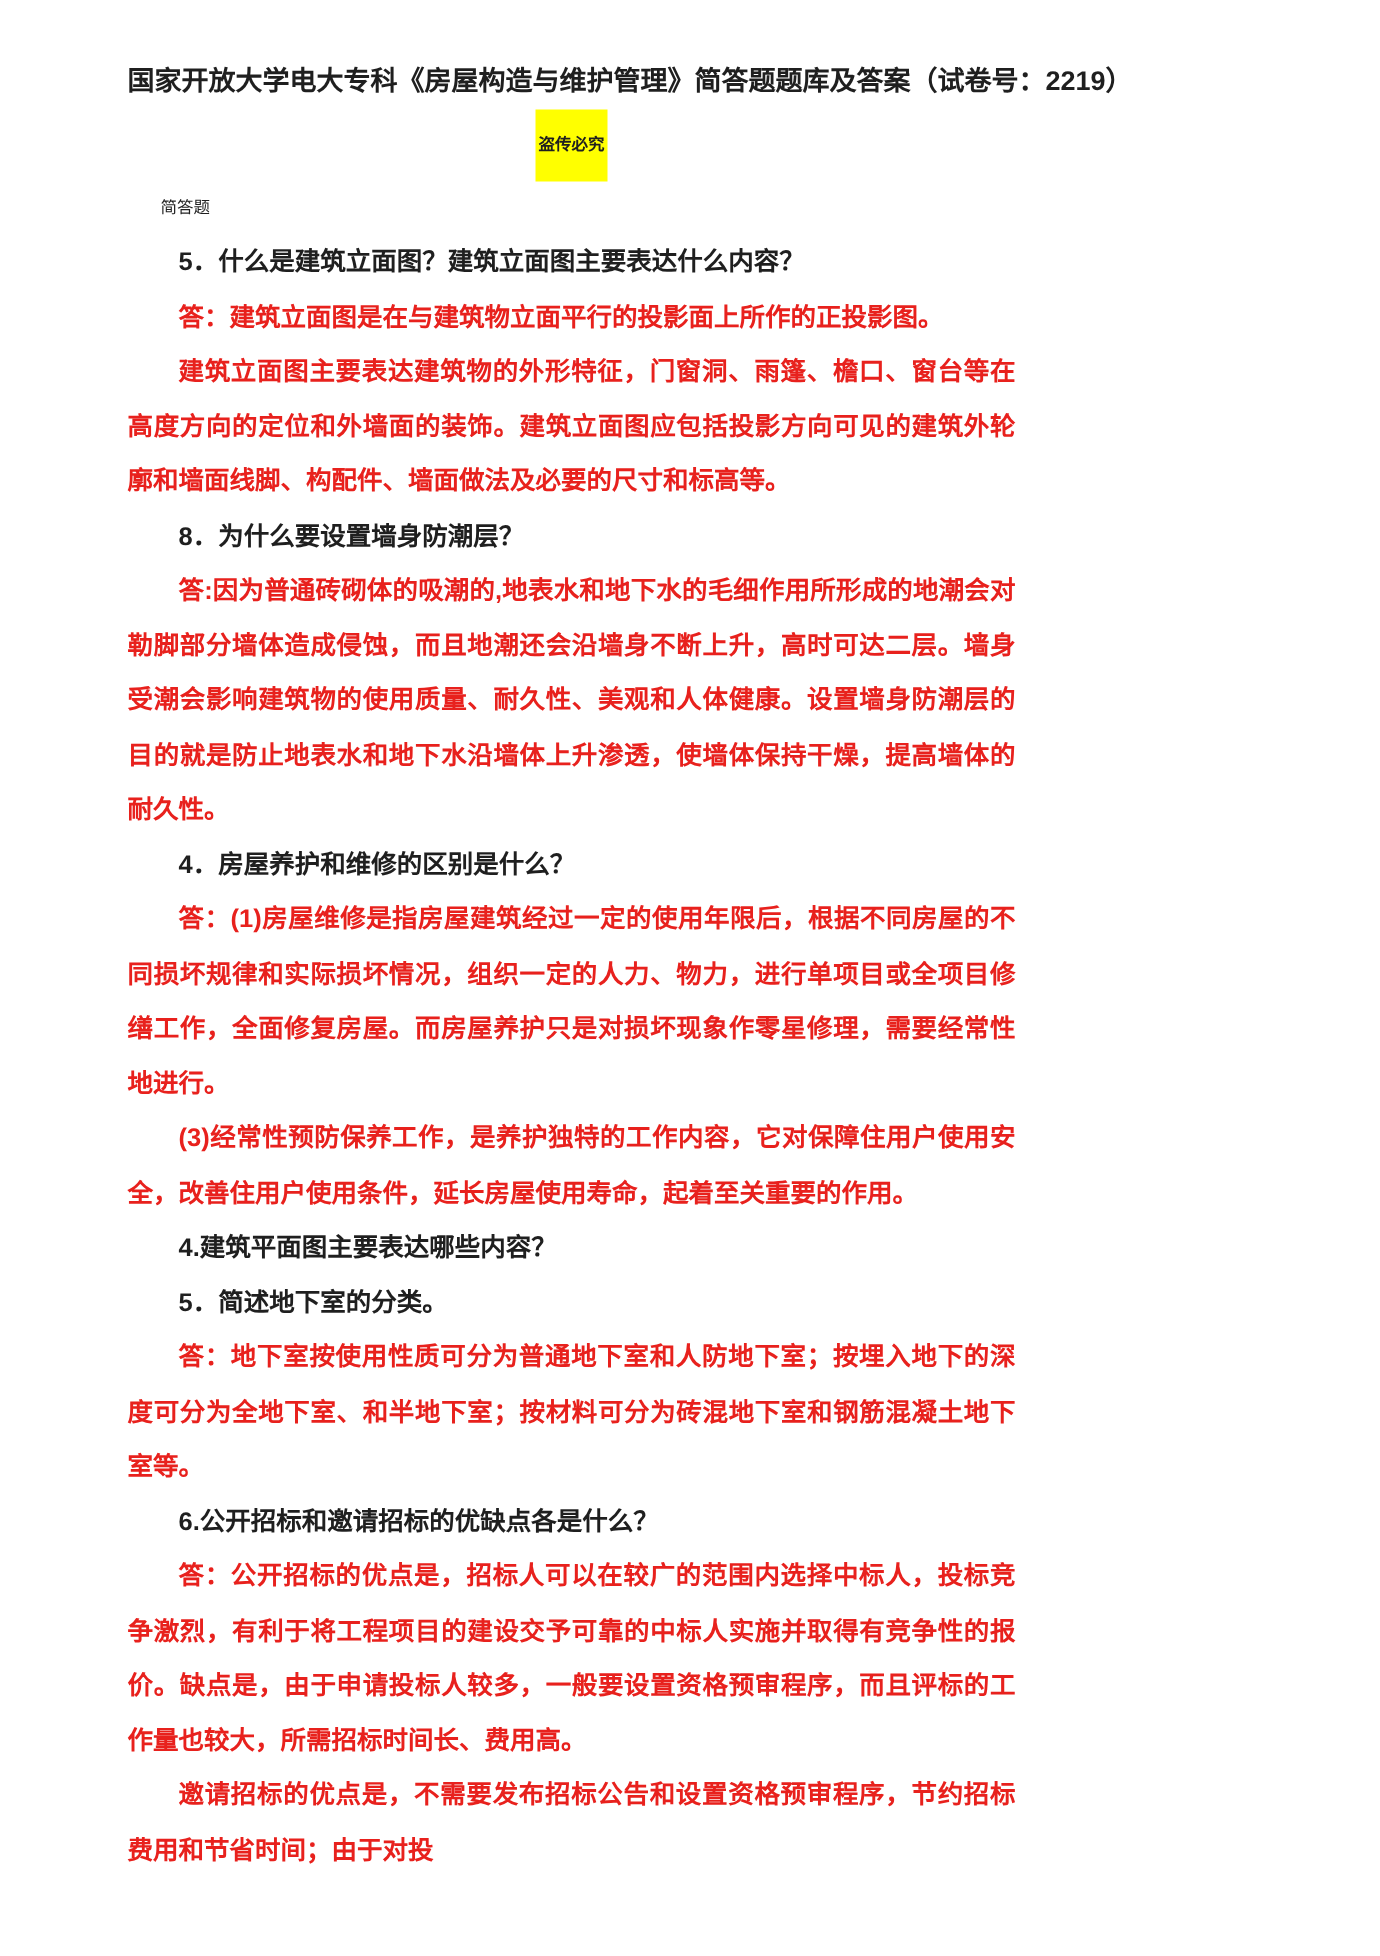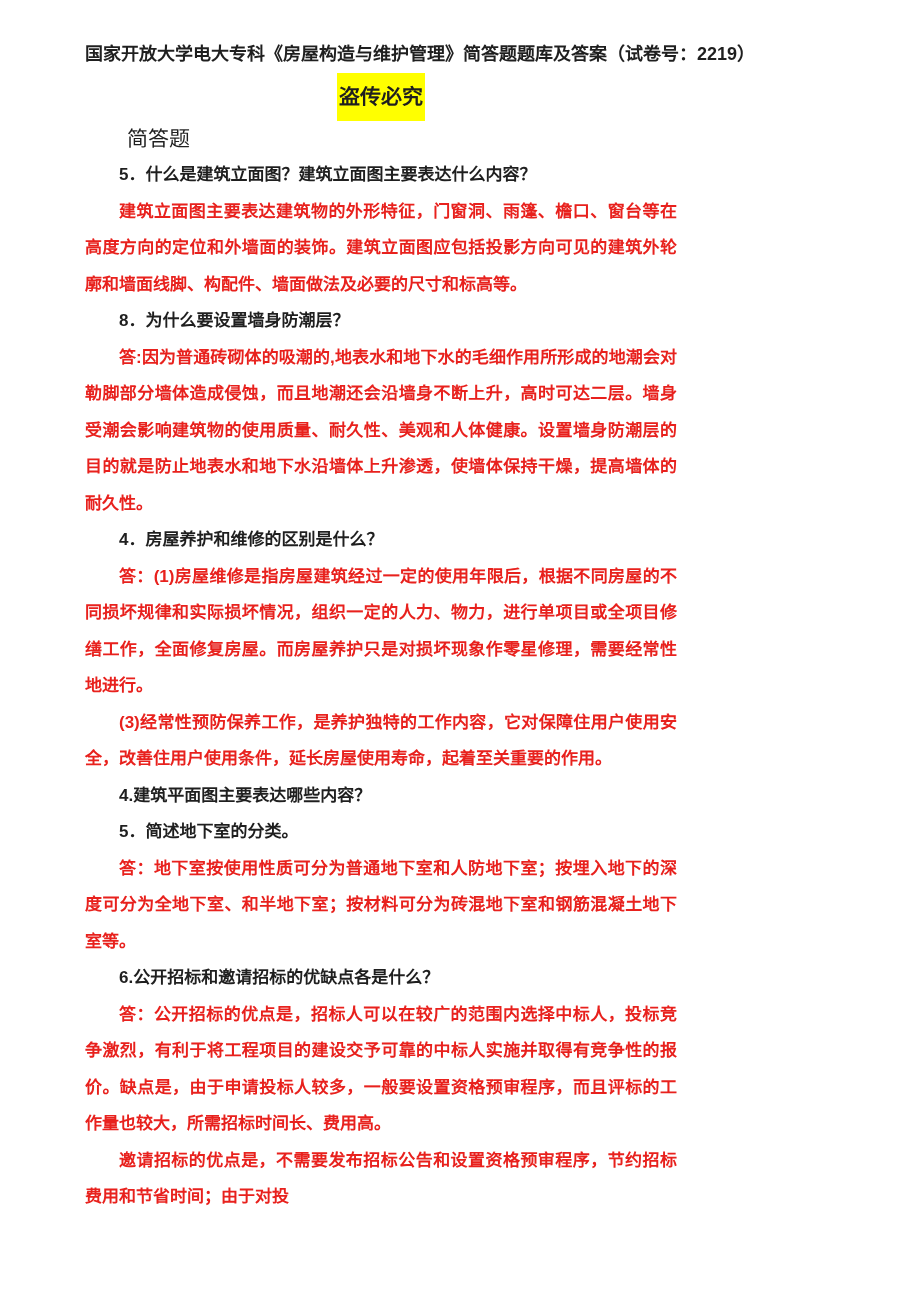--- a/index.html
+++ b/index.html
@@ -28,28 +28,28 @@
     color:var(--ink);
     white-space:nowrap;
   }
   .notice-line{
     text-align:center;
     line-height:36.5px;
   }
   .notice{
     display:inline-block;
     background:var(--hl);
-    font-size:21px;
+    font-size:11px;
     font-weight:700;
     color:var(--ink);
     padding:12px 2px;
     line-height:24px;
   }
   .section{
-    font-size:21px;
+    font-size:11px;
     font-weight:400;
     line-height:36.5px;
     text-indent:2em;
     color:var(--ink);
   }
   p.question{
     font-size:17px;
     font-weight:700;
     line-height:36.5px;
     text-indent:2em;
@@ -70,20 +70,21 @@
 
 <div class="page">
   <h1 class="title">国家开放大学电大专科《房屋构造与维护管理》简答题题库及答案（试卷号：2219）</h1>
   <div class="notice-line">
     <span class="notice">盗传必究</span>
   </div>
   <p class="section">简答题</p>
   <div id="qa-container">
   <section class="qa">
     <p class="question">5．什么是建筑立面图？建筑立面图主要表达什么内容？</p>
+  <p class="answer">答：建筑立面图是在与建筑物立面平行的投影面上所作的正投影图。</p>
         <p class="answer">建筑立面图主要表达建筑物的外形特征，门窗洞、雨篷、檐口、窗台等在高度方向的定位和外墙面的装饰。建筑立面图应包括投影方向可见的建筑外轮廓和墙面线脚、构配件、墙面做法及必要的尺寸和标高等。</p>
       </section>
 
   <section class="qa">
     <p class="question">8．为什么要设置墙身防潮层？</p>
   <p class="answer">答:因为普通砖砌体的吸潮的,地表水和地下水的毛细作用所形成的地潮会对勒脚部分墙体造成侵蚀，而且地潮还会沿墙身不断上升，高时可达二层。墙身受潮会影响建筑物的使用质量、耐久性、美观和人体健康。设置墙身防潮层的目的就是防止地表水和地下水沿墙体上升渗透，使墙体保持干燥，提高墙体的耐久性。</p>
       </section>
 
   <section class="qa">
     <p class="question">4．房屋养护和维修的区别是什么？</p>

